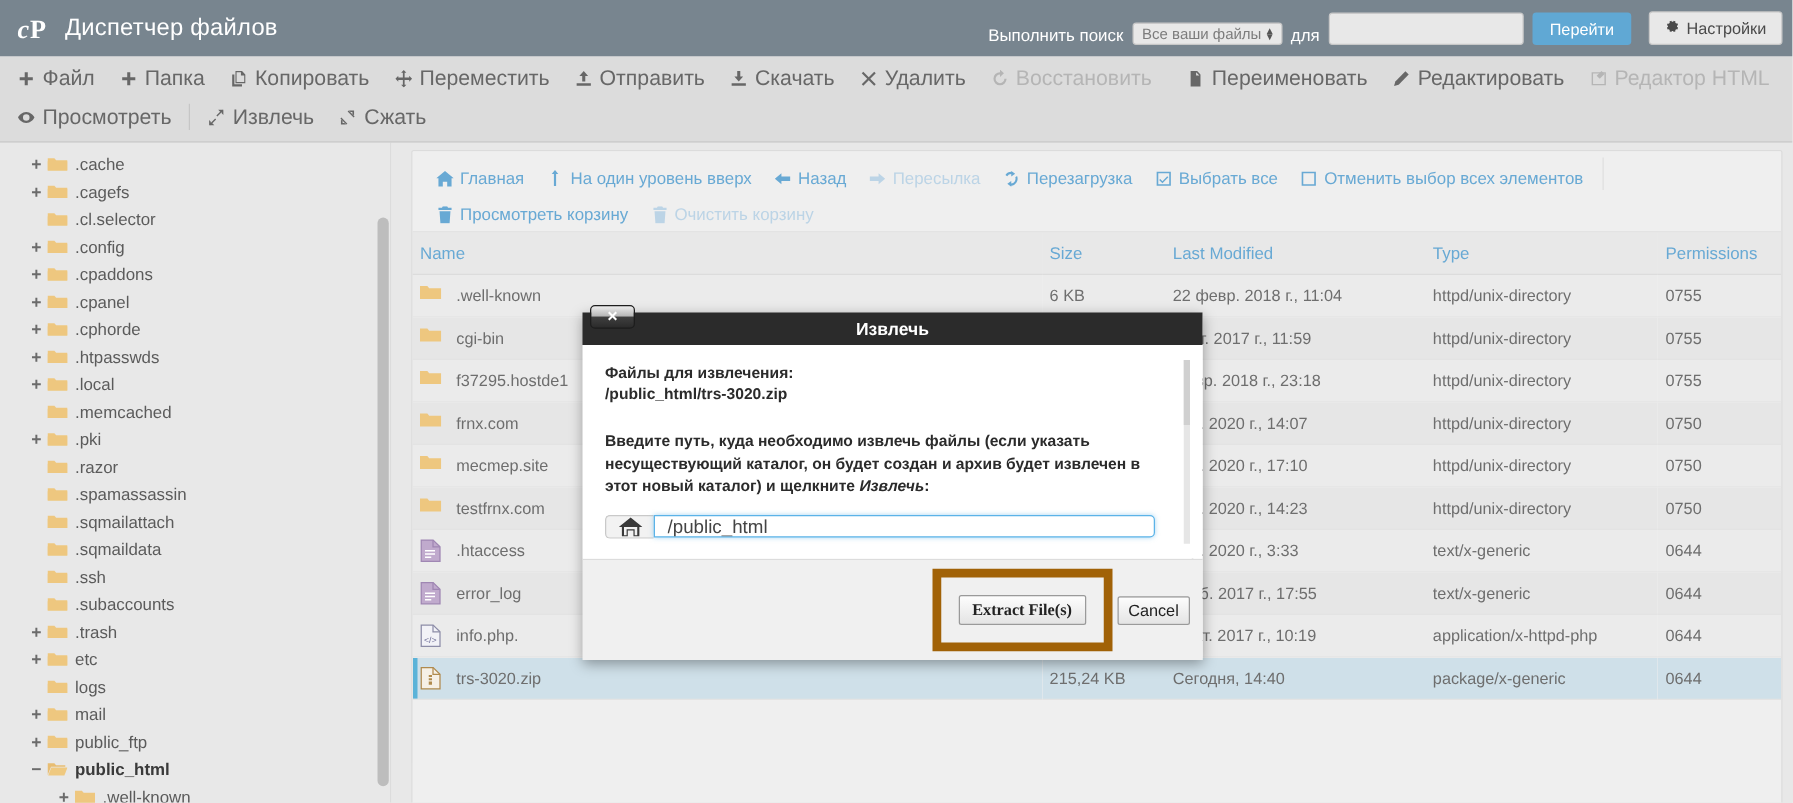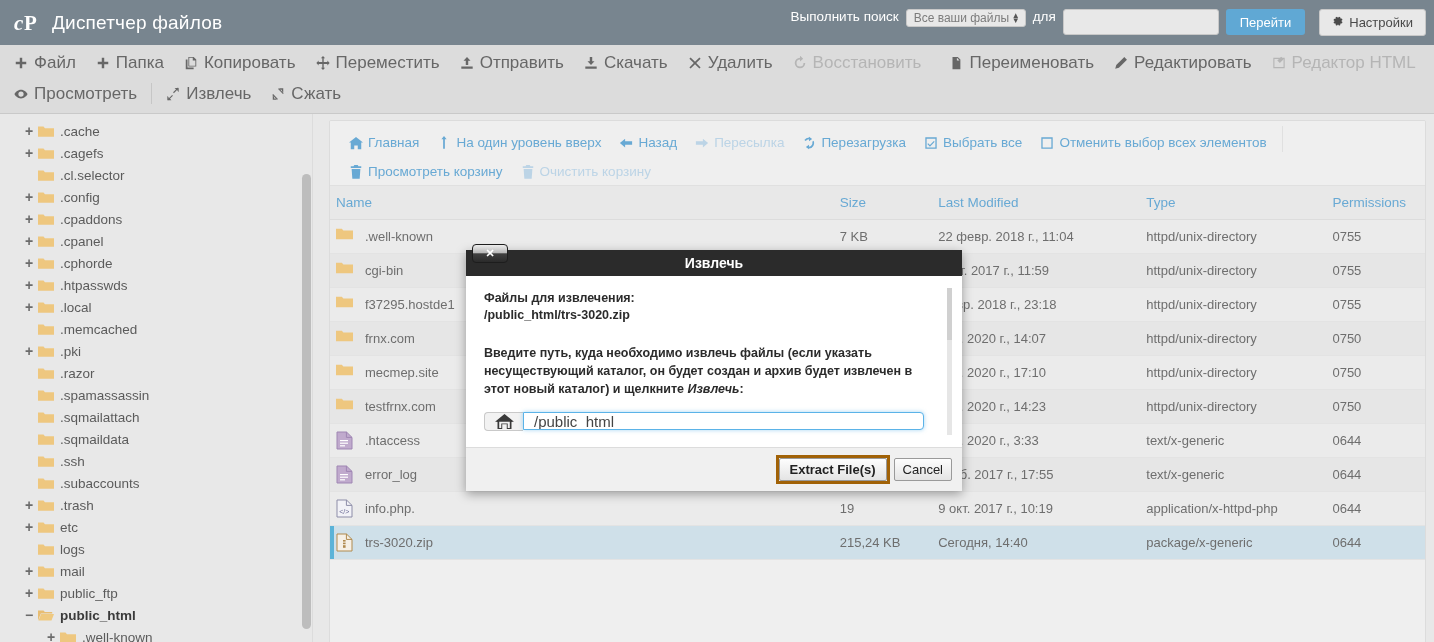--- a/index.html
+++ b/index.html
@@ -20,21 +20,21 @@
     display: flex; align-items: center;
     padding: 0 8px 0 14px;
     position: relative; z-index: 5;
   }
   .cp-logo {
     display: inline-flex; align-items: center; justify-content: center;
     width: 30px; height: 26px; margin-right: 8px;
   }
   .cp-logo svg { display:block; }
   .app-title { color: #fff; font-size: 19px; letter-spacing: .2px; }
-  .header-right { margin-left: auto; display: flex; align-items: flex-start; gap: 7px; }
+  .header-right { margin-left: auto; display: flex; align-items: flex-end; gap: 7px; }
   .search-label { color: #fff; font-size: 13.5px; white-space: nowrap; }
   .search-select {
     position: relative;
     background: #e8e8e8; border: 1px solid #c8c8c8; border-radius: 3px;
     height: 18px; width: 120px; display: flex; align-items: center;
     padding: 0 18px 0 7px; font-size: 12px; color: #7c7c7c; white-space: nowrap;
   }
   .spinner-arrows {
     position: absolute; right: 5px; top: 50%; transform: translateY(-50%);
     display: flex; flex-direction: column; line-height: 5px; font-size: 8px; color: #555;
@@ -200,21 +200,21 @@
     padding: 0 10px; font-size: 15px; color: #444; outline: none;
     box-shadow: 0 0 4px rgba(91,179,232,.55);
     font-family: inherit; background: #fff;
   }
   .modal-footer {
     background: #f0f0f0; border-top: 1px solid #dcdcdc;
     padding: 7px 10px; display: flex; justify-content: flex-end;
     align-items: center; gap: 0;
   }
   .btn-extract-wrap {
-    border: 3px solid #a16207; padding: 0; display: inline-flex;
+    border: 7px solid #a16207; padding: 14px; display: inline-flex; font-family: Liberation Serif, serif;
   }
   .btn-extract {
     background: linear-gradient(#fdfdfd, #e4e4e4);
     border: 1px solid #9a9a9a; border-radius: 2px;
     font-weight: bold; font-size: 13px; color: #222;
     padding: 3px 10px; cursor: pointer; font-family: inherit;
     white-space: nowrap;
   }
   .btn-cancel {
     background: linear-gradient(#fdfdfd, #e4e4e4);
@@ -752,21 +752,21 @@
                 <td class="c-name">
                   <div class="fname-wrap">
                     <span class="file-ico">
                       <svg width="17" height="14" viewBox="0 0 18 14">
                         <path d="M0 1.4h6.2l1.6 1.9H18v9.3H0z" fill="#eec77f"></path>
                       </svg>
                     </span>
                     <span>.well-known</span>
                   </div>
                 </td>
-                <td>7 KB</td>
+                <td>6 KB</td>
                 <td>22 февр. 2018 г., 11:04</td>
                 <td>httpd/unix-directory</td>
                 <td>0755</td>
               </tr>
               <tr class="">
                 <td class="c-name">
                   <div class="fname-wrap">
                     <span class="file-ico">
                       <svg width="17" height="14" viewBox="0 0 18 14">
                         <path d="M0 1.4h6.2l1.6 1.9H18v9.3H0z" fill="#eec77f"></path>

